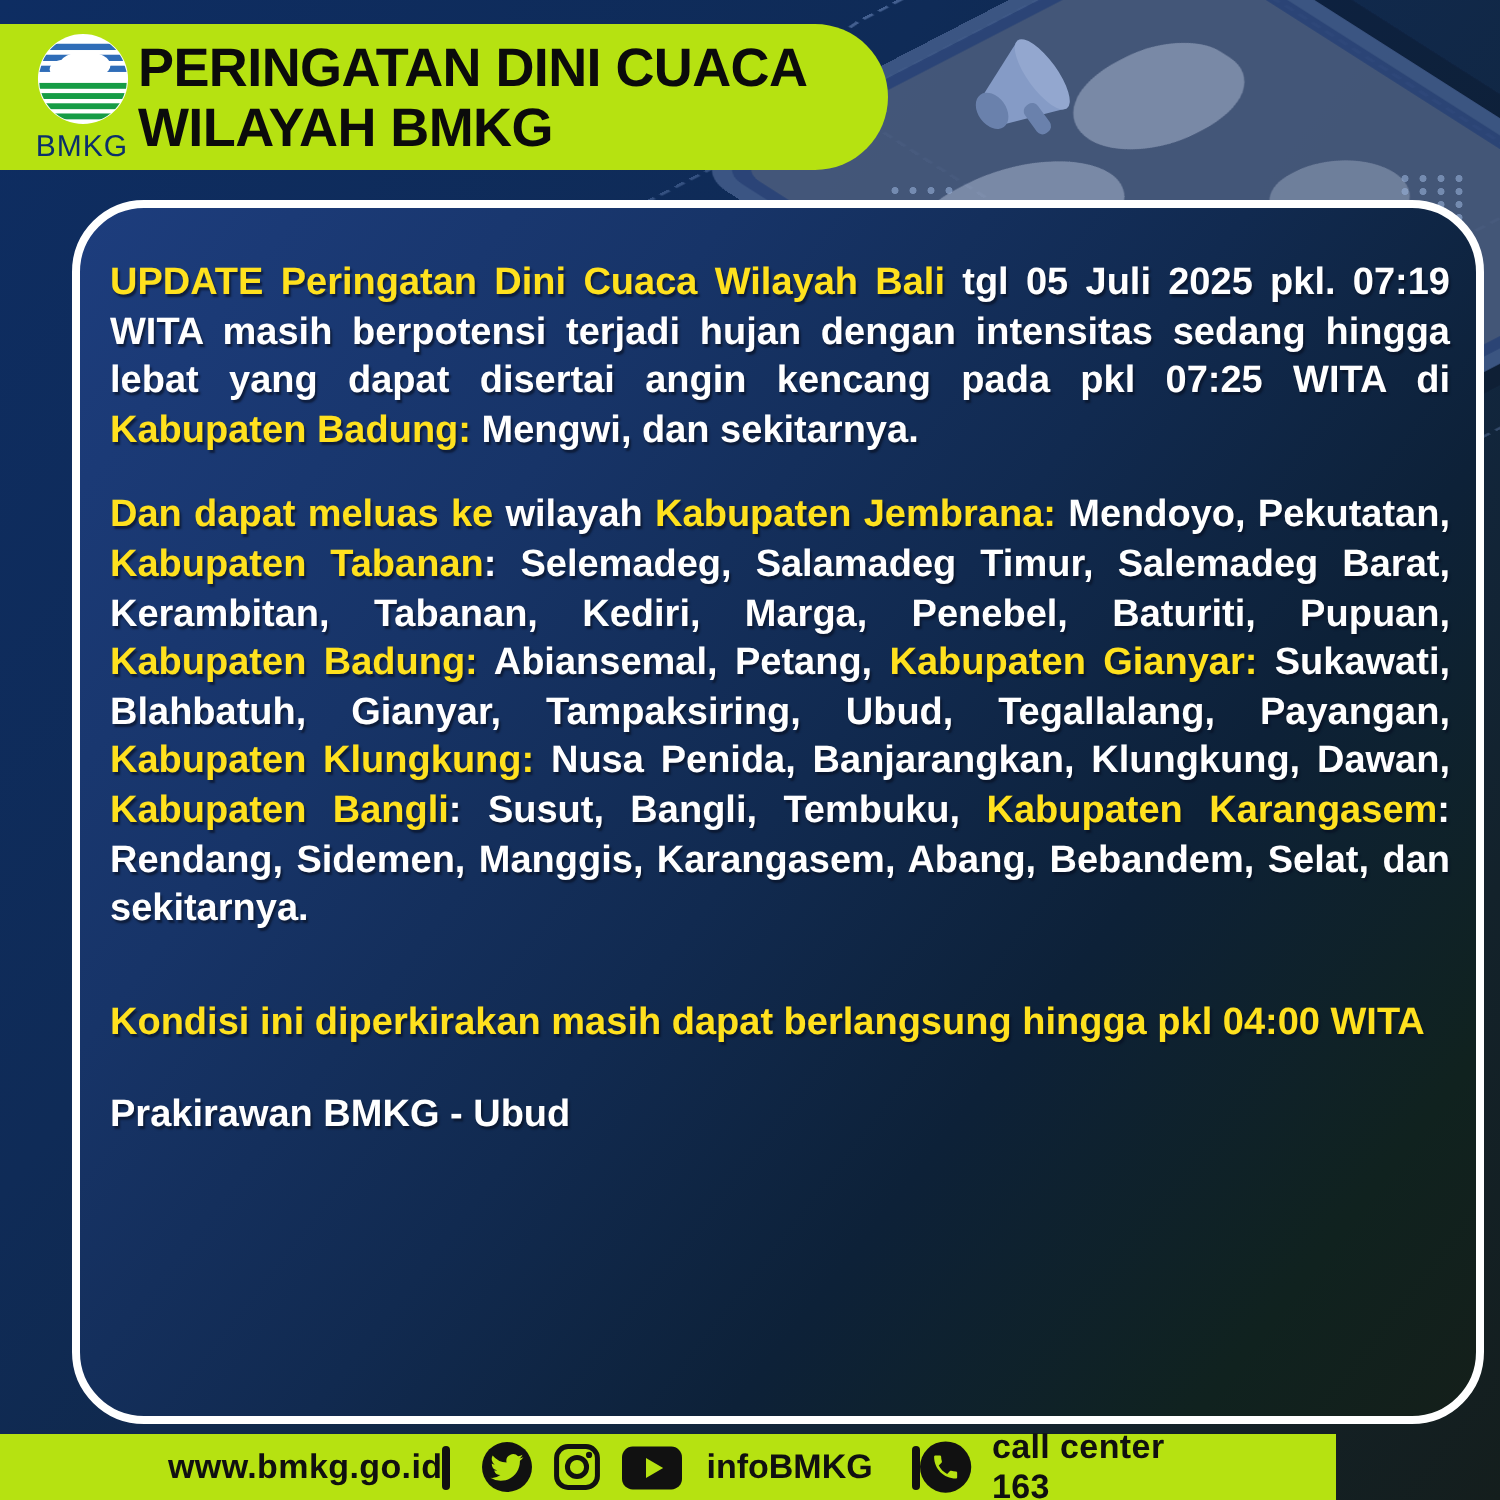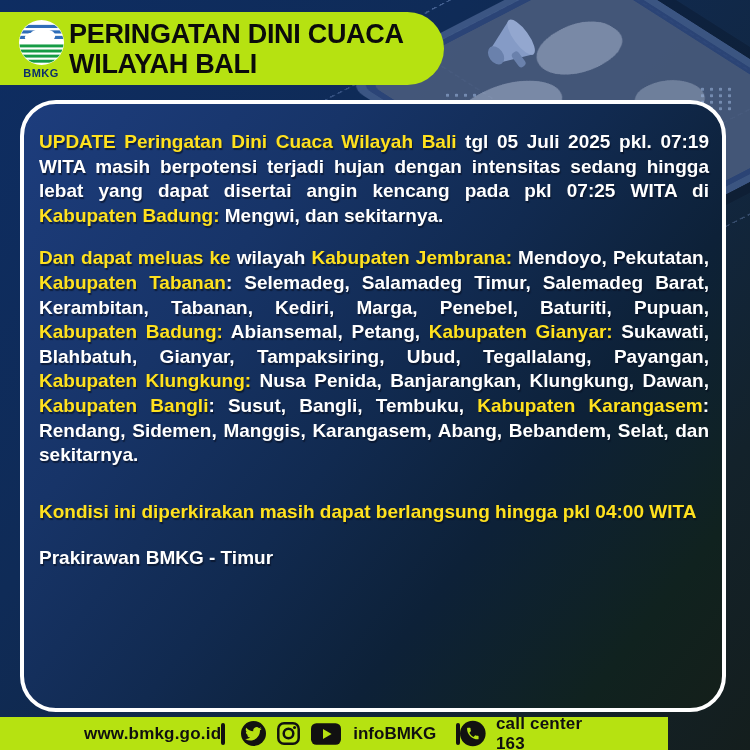--- a/index.html
+++ b/index.html
@@ -35,26 +35,26 @@
     background-image:radial-gradient(circle,rgba(150,175,215,.6) 1.6px,transparent 1.9px);
     background-size:9px 6.5px;}
   .dots1{left:443px;top:92px;}
   .dots2{left:698px;top:86px;}
   .megaphone{position:absolute;left:478px;top:16px;transform:rotate(-14deg);opacity:.95;}
 
   
   .banner{position:absolute;z-index:3;left:0;top:12px;width:444px;height:73px;
     background:var(--lime);border-radius:0 40px 40px 0;display:flex;align-items:center;}
   .logo{margin-left:13px;width:56px;text-align:center;line-height:1;}
-  .logo-label{font-size:11px;font-weight:bold;color:#0b2f6b;letter-spacing:.5px;margin-top:-1px;}
+  .logo-label{font-size:15px;font-weight:normal;color:#0b2f6b;letter-spacing:.5px;margin-top:-1px;}
   .title{flex:1;text-align:left;padding-right:24px;color:#0b0b0b;
     font-weight:bold;font-size:27px;line-height:30px;letter-spacing:-.3px;}
 
   
-  .card{position:absolute;z-index:2;left:20px;top:100px;width:706px;height:612px;
+  .card{position:absolute;z-index:2;left:36px;top:100px;width:706px;height:612px;
     box-sizing:border-box;border:4px solid #ffffff;border-radius:36px;
     background:linear-gradient(128deg,#1d3d7d 0%,#173468 28%,#112a50 50%,#0d2138 68%,#10221f 88%,#141f1a 100%);
     padding:26px 13px 0 15px;}
   .par{margin:0 0 18px;font-size:19px;line-height:24.6px;font-weight:bold;
     text-align:justify;color:#ffffff;text-shadow:1px 1.5px 1px rgba(8,16,34,.65);}
   .par.p2{margin-bottom:32px;}
   .par.p3{margin-bottom:22px;}
   .par.p4{text-align:left;}
   .hl{color:var(--yellow);}
   .nm{color:#ffffff;}
@@ -119,29 +119,29 @@
           <rect x="1" y="26" width="46" height="3" fill="#169c45"></rect>
           <rect x="1" y="31.2" width="46" height="3" fill="#169c45"></rect>
           <rect x="1" y="36.4" width="46" height="3" fill="#169c45"></rect>
           <rect x="1" y="41.6" width="46" height="3" fill="#169c45"></rect>
         </g>
       </svg>
       <div class="logo-label">BMKG</div>
     </div>
     <div class="title">
       <div>PERINGATAN DINI CUACA</div>
-      <div>WILAYAH BALI</div>
+      <div>WILAYAH BMKG</div>
     </div>
   </header>
 
   <main class="card">
     <p class="par p1"><span class="hl">UPDATE Peringatan Dini Cuaca Wilayah Bali</span><span class="nm"> tgl 05 Juli 2025 pkl. 07:19 WITA masih berpotensi terjadi hujan dengan intensitas sedang hingga lebat yang dapat disertai angin kencang pada pkl 07:25 WITA di </span><span class="hl">Kabupaten Badung:</span><span class="nm"> Mengwi, dan sekitarnya.</span></p>
     <p class="par p2"><span class="hl">Dan dapat meluas ke</span><span class="nm"> wilayah </span><span class="hl">Kabupaten Jembrana:</span><span class="nm"> Mendoyo, Pekutatan, </span><span class="hl">Kabupaten Tabanan</span><span class="nm">: Selemadeg, Salamadeg Timur, Salemadeg Barat, Kerambitan, Tabanan, Kediri, Marga, Penebel, Baturiti, Pupuan, </span><span class="hl">Kabupaten Badung:</span><span class="nm"> Abiansemal, Petang, </span><span class="hl">Kabupaten Gianyar:</span><span class="nm"> Sukawati, Blahbatuh, Gianyar, Tampaksiring, Ubud, Tegallalang, Payangan, </span><span class="hl">Kabupaten Klungkung:</span><span class="nm"> Nusa Penida, Banjarangkan, Klungkung, Dawan, </span><span class="hl">Kabupaten Bangli</span><span class="nm">: Susut, Bangli, Tembuku, </span><span class="hl">Kabupaten Karangasem</span><span class="nm">: Rendang, Sidemen, Manggis, Karangasem, Abang, Bebandem, Selat, dan sekitarnya.</span></p>
     <p class="par p3"><span class="hl">Kondisi ini diperkirakan masih dapat berlangsung hingga pkl 04:00 WITA</span></p>
-    <p class="par p4"><span class="nm">Prakirawan BMKG - Timur</span></p>
+    <p class="par p4"><span class="nm">Prakirawan BMKG - Ubud</span></p>
   </main>
 
   <footer class="footer">
     <span class="site">www.bmkg.go.id</span>
     <div class="social">
       <div class="sep sp1"></div>
       <svg width="25" height="25" viewBox="0 0 24 24">
         <circle cx="12" cy="12" r="12" class="ink-fill"></circle>
         <path class="lime-fill" transform="translate(3.3,3.8) scale(0.72)" d="M23 4.9c-.8.4-1.7.6-2.6.8a4.5 4.5 0 0 0 2-2.5c-.9.5-1.9.9-2.9 1.1a4.5 4.5 0 0 0-7.7 4.1A12.8 12.8 0 0 1 2.5 3.7a4.5 4.5 0 0 0 1.4 6 4.4 4.4 0 0 1-2-.6v.1a4.5 4.5 0 0 0 3.6 4.4 4.5 4.5 0 0 1-2 .1 4.5 4.5 0 0 0 4.2 3.1A9 9 0 0 1 1 18.6a12.7 12.7 0 0 0 6.9 2c8.3 0 12.8-6.9 12.8-12.8v-.6c.9-.6 1.6-1.4 2.3-2.3z"></path>
       </svg>

